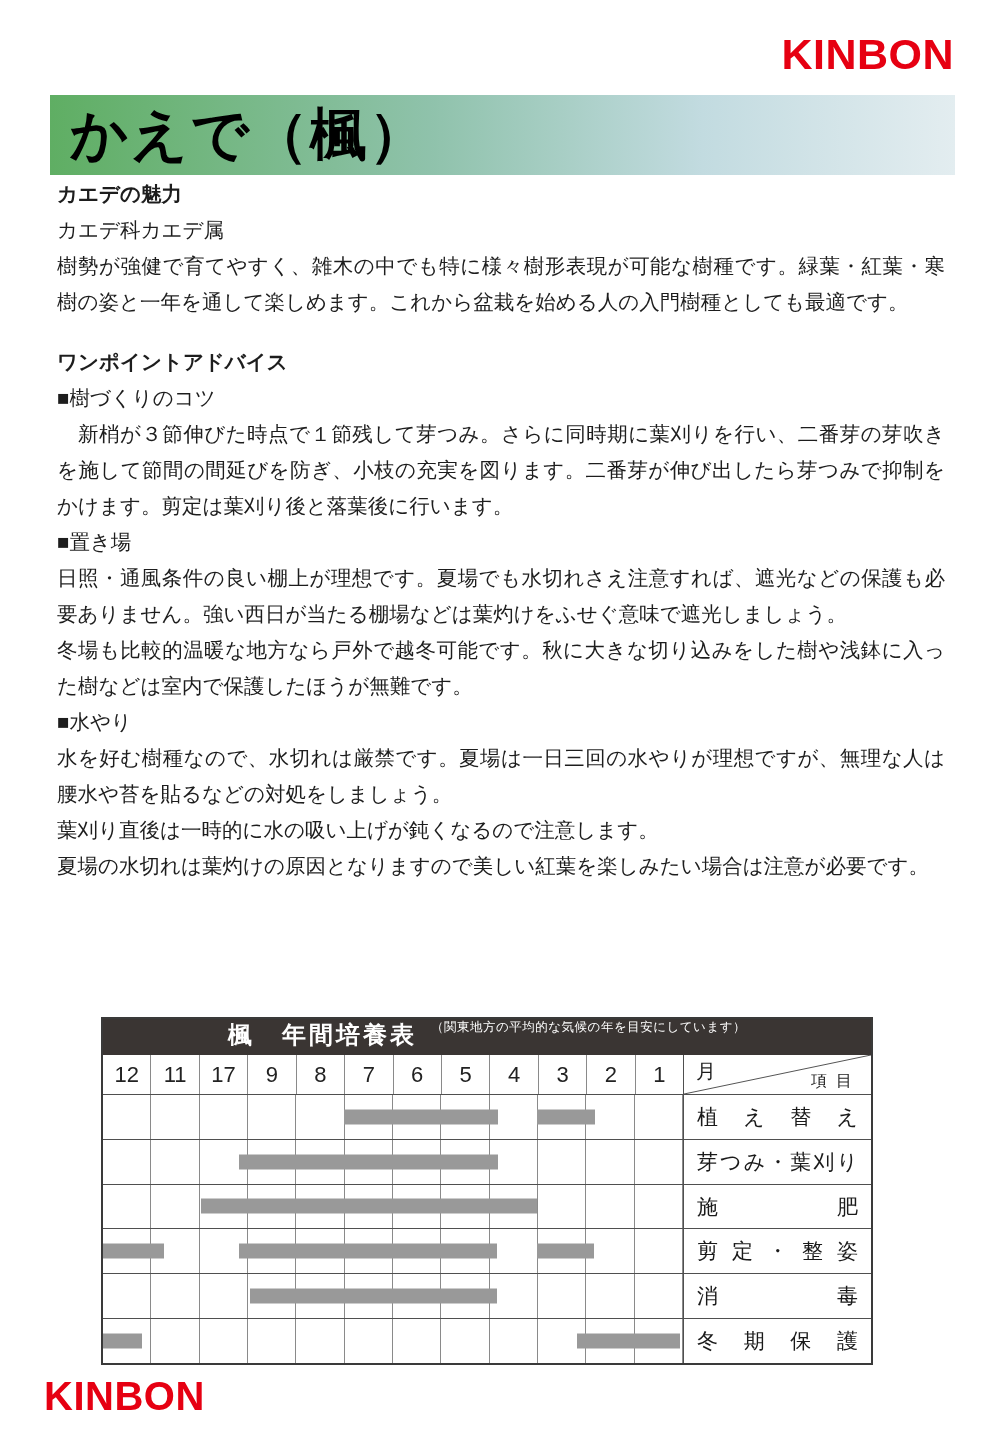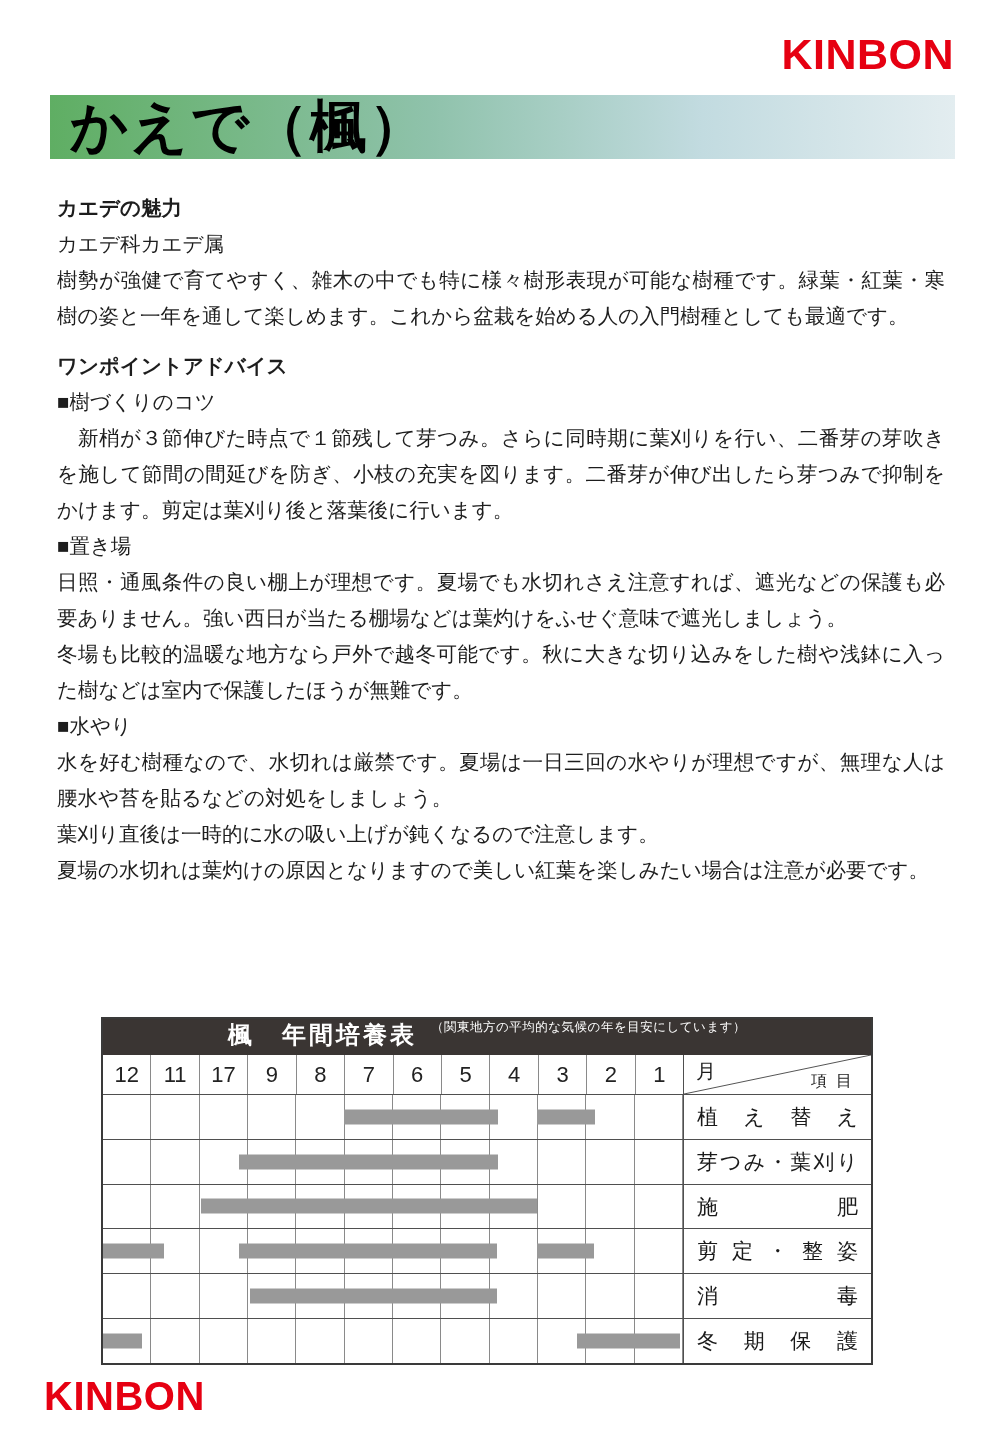--- a/index.html
+++ b/index.html
@@ -6,33 +6,33 @@
   .page{
     position:relative;width:1000px;height:1441px;background:#fff;overflow:hidden;
     font-family:"Liberation Sans","DejaVu Sans",sans-serif;color:#1d1d1d;
   }
   
   .logo{font-family:"Liberation Sans","DejaVu Sans",sans-serif;font-weight:900;color:var(--brand,#e60012);letter-spacing:0.5px;}
   .logo-top{position:absolute;top:30px;right:46px;font-size:43px;}
   .logo-bottom{position:absolute;top:1374px;left:44px;font-size:40px;}
   
   .banner{
-    position:absolute;top:95px;left:50px;width:905px;height:64px;
+    position:absolute;top:95px;left:50px;width:905px;height:80px;
     background:linear-gradient(90deg,var(--grad1,#5fae63) 0%,var(--grad2,#8fc2ab) 42%,var(--grad3,#c2dbe0) 72%,var(--grad4,#e3edf0) 100%);
     display:flex;align-items:center;
   }
   .banner h1{
     font-family:"Liberation Serif","DejaVu Serif",serif;font-weight:700;font-size:57px;
     margin:0 0 0 20px;color:#000;letter-spacing:2px;
   }
   
-  .content{position:absolute;top:190px;left:57px;width:888px;font-size:20.5px;line-height:36px;text-align:justify;}
+  .content{position:absolute;top:176px;left:57px;width:888px;font-size:20.5px;line-height:36px;text-align:justify;}
   .head{font-weight:700;margin:0;font-size:20.5px;}
   .body-p{margin:0;}
-  .advice{margin-top:14px;}
+  .advice{margin-top:24px;}
   
   .calendar{position:absolute;top:1017px;left:101px;width:772px;border:2px solid #3a3a3a;box-sizing:border-box;background:#fff;}
   .cal-header{background:var(--calheader,#3a3533);color:#fff;height:36px;display:flex;align-items:flex-start;justify-content:center;}
   .cal-title{font-family:"Liberation Serif","DejaVu Serif",serif;font-weight:700;font-size:24px;letter-spacing:3px;}
   .cal-subtitle{font-size:12.5px;margin-left:14px;letter-spacing:0.5px;}
   .cal-mrow,.cal-row{display:flex;border-bottom:1px solid #4f4f4f;}
   .cal-row:last-child{border-bottom:none;}
   .cal-months,.cal-grid{display:flex;width:581px;flex:0 0 581px;border-right:1.5px solid #4f4f4f;box-sizing:border-box;position:relative;}
   .cal-mcell,.cal-cell{flex:1;border-right:1px solid #8a8a8a;box-sizing:border-box;}
   .cal-mcell:last-child,.cal-cell:last-child{border-right:none;}

